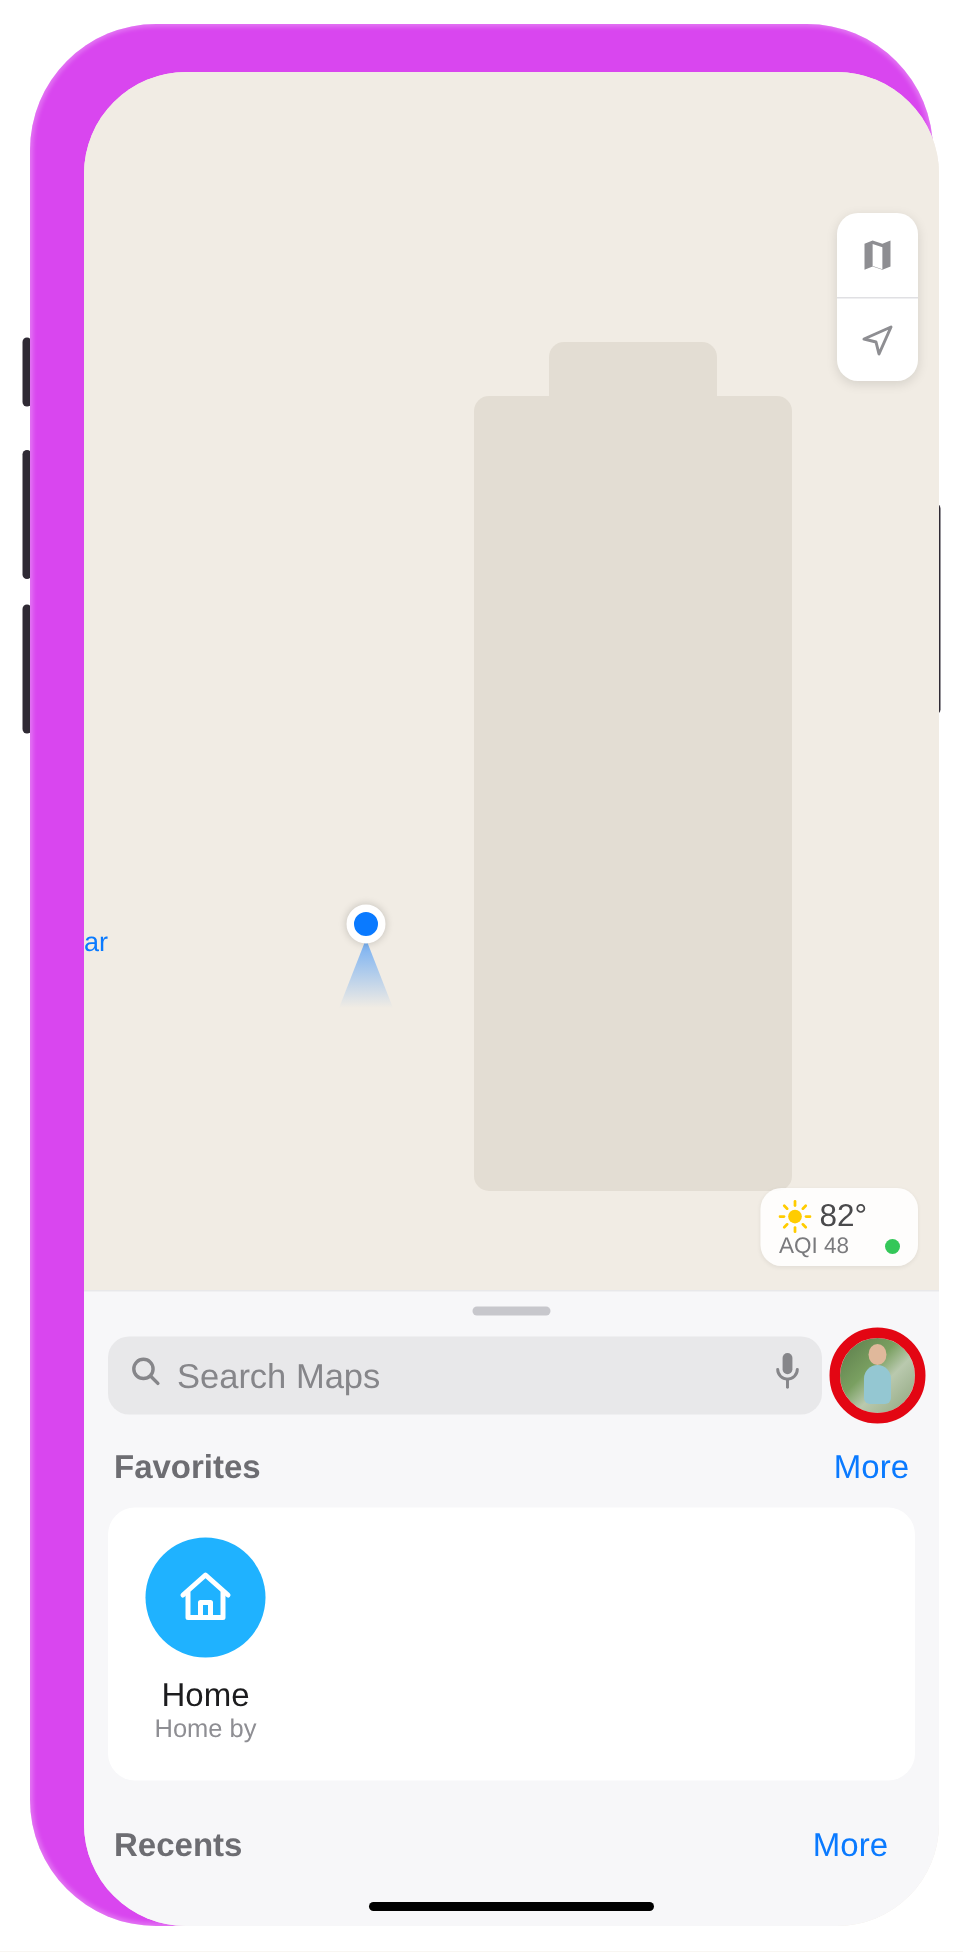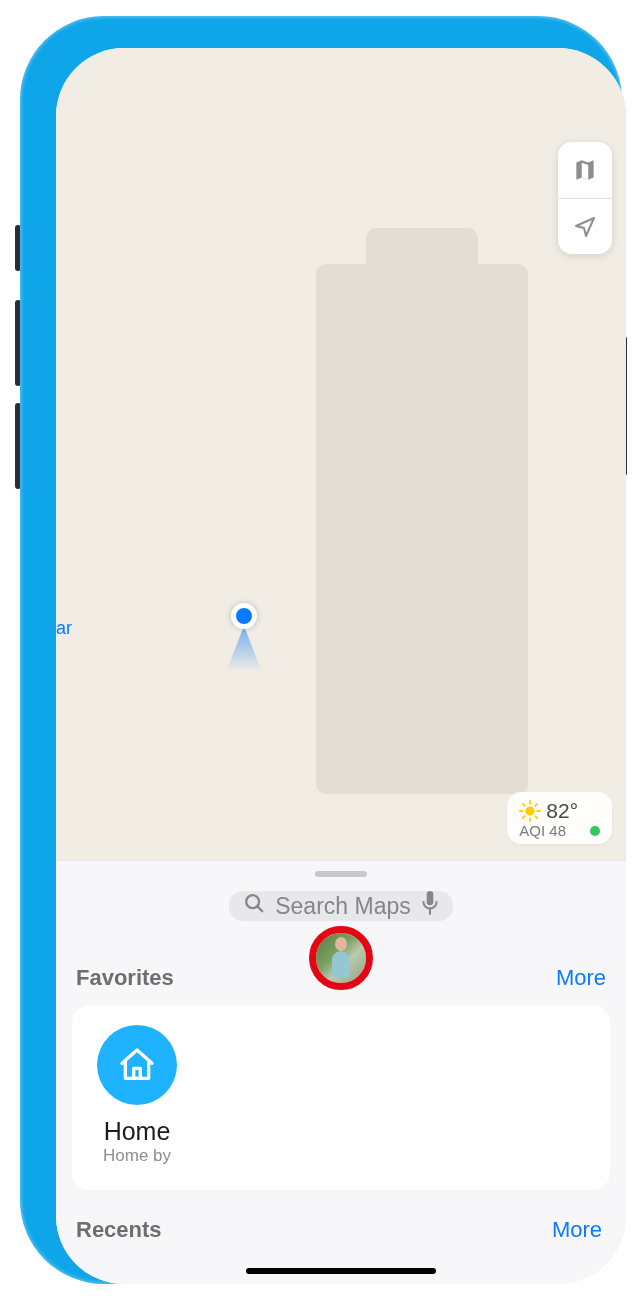--- a/index.html
+++ b/index.html
@@ -8,21 +8,21 @@
     font-family: -apple-system, "SF Pro Text", "Helvetica Neue", Arial, sans-serif;
     width: 642px;
     height: 1301px;
     overflow: hidden;
   }
   .frame {
     position: absolute;
     left: 20px; top: 16px;
     width: 602px; height: 1268px;
     border-radius: 84px;
-    background: #0ea5e9;
+    background: #d946ef;
     box-shadow: inset 0 0 3px 2px rgba(255,255,255,.25);
   }
   .side-btn {
     position: absolute;
     width: 6px;
     background: #2f2a34;
     border-radius: 3px;
   }
   .side-btn.l1 { left: 15px; top: 225px; height: 46px; }
   .side-btn.l2 { left: 15px; top: 300px; height: 86px; }
@@ -146,21 +146,21 @@
     background:#f7f7f9;
     border-top:1px solid rgba(0,0,0,.06);
     height:430px;
   }
   .grabber{
     position:absolute; left:50%; transform:translateX(-50%);
     top:10px; width:52px;height:6px;border-radius:3px;background:#c7c7cc;
   }
   .search-row{
     position:absolute; left:16px; right:16px; top:30px;
-    display:flex; align-items:center; gap:12px;flex-direction:column;
+    display:flex; align-items:center; gap:12px;
   }
   .search{
     flex:1; height:52px; background:#e8e8ea; border-radius:14px;
     display:flex;align-items:center; padding:0 14px; gap:10px;
     color:#86868a; font-size:23px;
   }
   .search .ph{flex:1;}
   .avatar-wrap{position:relative;}
   .avatar{
     width:50px;height:50px;border-radius:50%;
@@ -195,23 +195,23 @@
     padding:20px 20px 24px; display:flex; gap:44px;
   }
   .fav-item{width:90px;text-align:center;}
   .fav-circle{
     width:80px;height:80px;border-radius:50%;
     display:flex;align-items:center;justify-content:center;
     margin:0 auto 12px;
   }
   .fav-circle.blue{background:#1fb2ff;}
   .fav-circle.gray{background:#ececee;color:#0a7aff;}
-  .fav-label{font-size:25px;color:#1c1c1e;font-weight:500;}
+  .fav-label{font-size:22px;color:#1c1c1e;font-weight:500;}
   .fav-sub{font-size:17px;color:#8e8e93;}
-  .recents{position:absolute; left:0; right:4px; top:356px;}
+  .recents{position:absolute; left:0; right:14px; top:356px;}
   .home-indicator{
     position:absolute; bottom:10px; left:50%; transform:translateX(-50%);
     width:190px;height:6px;border-radius:3px;background:#000;
   }
 </style>
 </head>
 <body>
 
 <div class="side-btn l1"></div>
 <div class="side-btn l2"></div>

